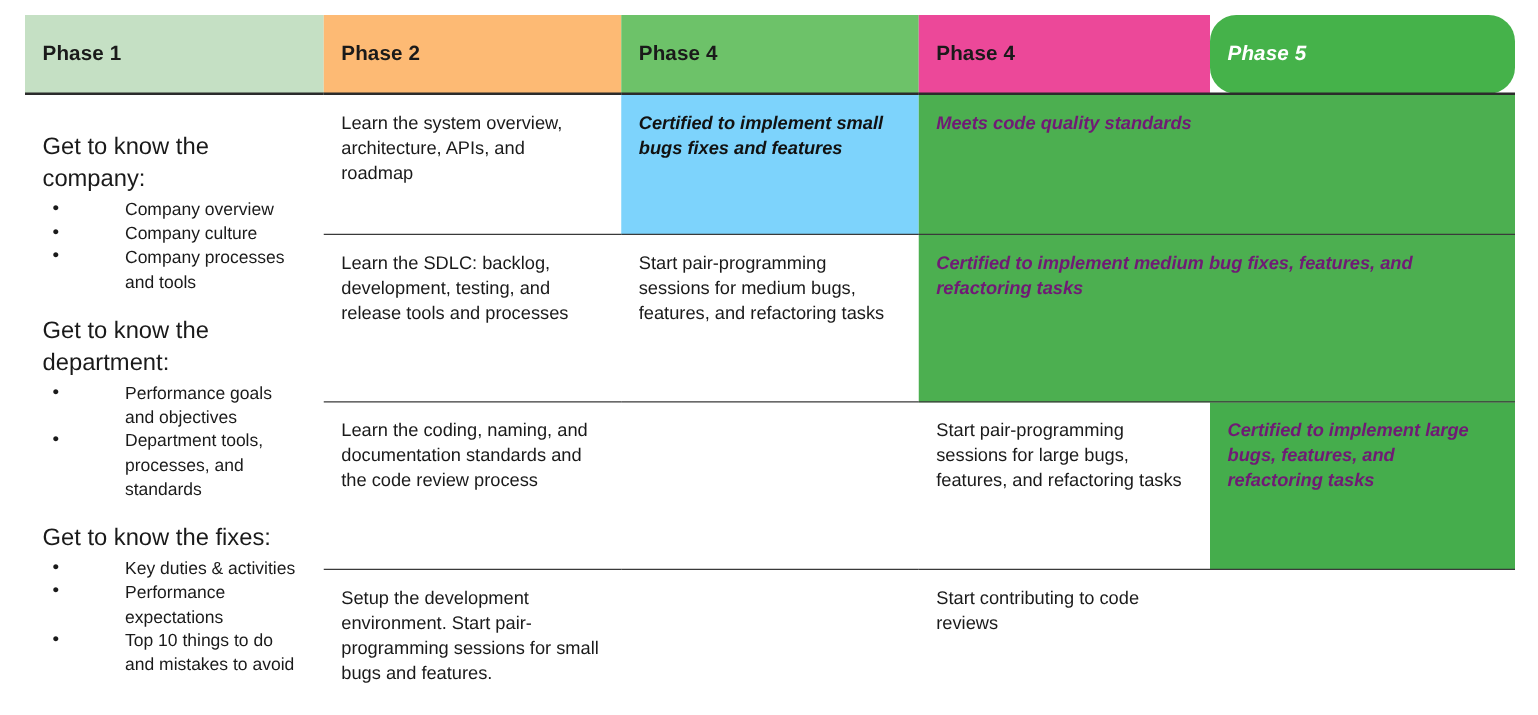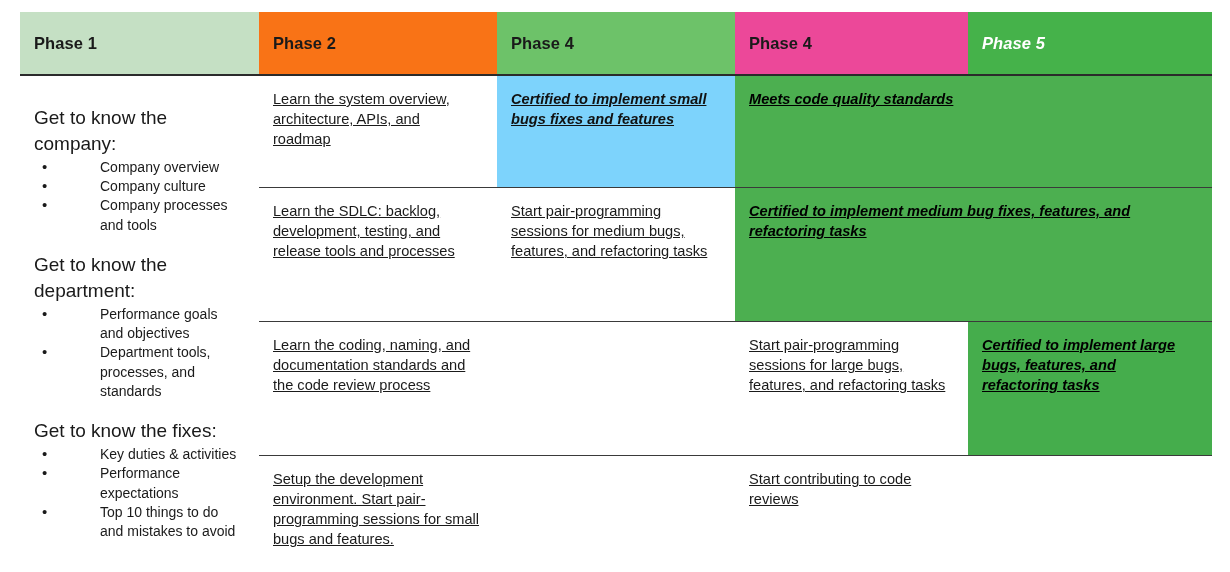--- a/index.html
+++ b/index.html
@@ -47,27 +47,28 @@
   tr.head td {
     height: 62px;
     vertical-align: middle;
     font-size: 16.5px;
     font-weight: bold;
     letter-spacing: .1px;
     padding: 0 0 0 14px;
     border-bottom: 2.5px solid #2b2b2b;
   }
   td.h1 { background: #c5e0c4; }
-  td.h2 { background: #f97316; }
+  td.h2 { background: #fdba74; }
   td.h3 { background: #6dc269; }
   td.h4 { background: #ec4899; }
   td.h5 {
     background: #45b24a;
     color: #ffffff;
     font-style: italic;
+    border-radius: 21px;
   }
 
   
   tr.body td {
     font-size: 14.6px;
     line-height: 1.38;
     padding: 13px 16px 10px 14px;
   }
   tr.r1 td { height: 88px; }
   tr.r2 td { height: 110px; }
@@ -94,21 +95,21 @@
   .fill-strong2 { background: #45ad4c; }
 
   .cert-dark {
     font-weight: bold;
     font-style: italic;
     color: #111111;
   }
   .cert-light {
     font-weight: bold;
     font-style: italic;
-    color: #000000;
+    color: #701a75;
   }
 
   
   .grp { margin: 0 0 0 0; }
   .grp + .grp { margin-top: 17px; }
   .grp-title {
     font-weight: normal;
     font-size: 19px;
     line-height: 1.36;
     margin: 16px 0 1px 0;
@@ -127,21 +128,21 @@
   }
   ul.bullets li::before {
     content: "\2022";
     position: absolute;
     left: 8px;
     top: -1px;
     font-size: 15px;
     line-height: 1.38;
   }
 
-  .cell-text { margin: 0; text-decoration: underline; }
+  .cell-text { margin: 0; }
 </style>
 </head>
 <body>
 
 <div class="sheet">
 
   <table class="roadmap">
     <colgroup>
       <col class="c1">
         <col class="c2">

